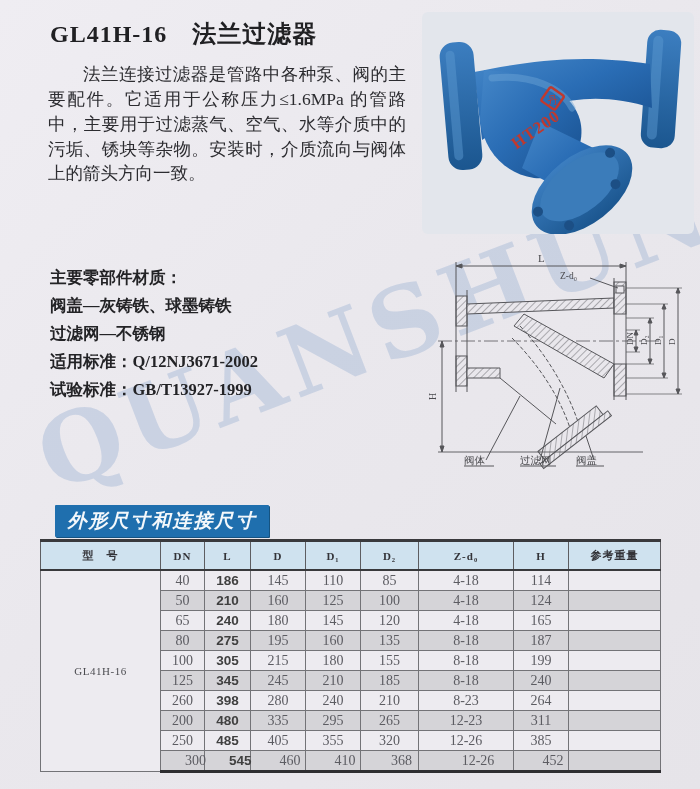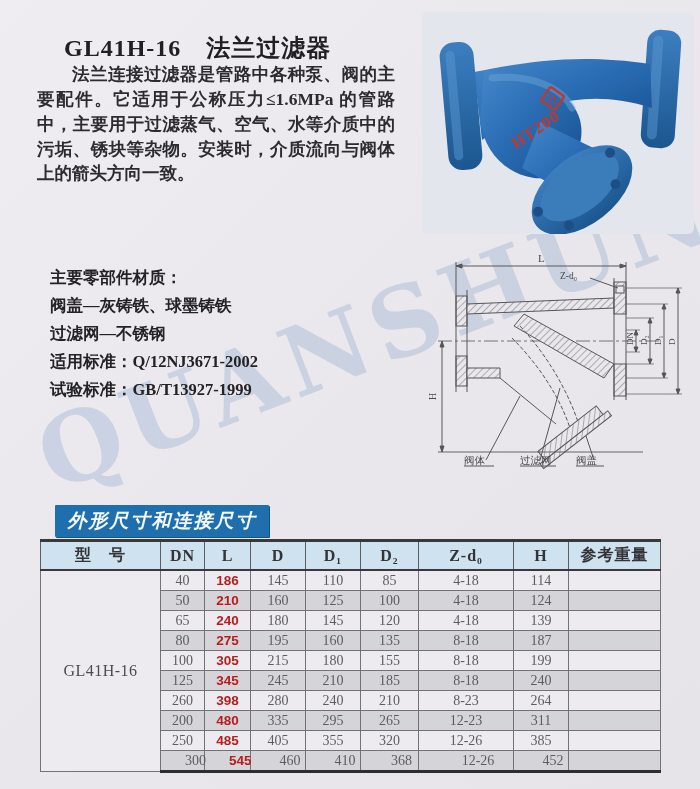--- a/index.html
+++ b/index.html
@@ -4,45 +4,45 @@
 <style>
   html,body{margin:0;padding:0;background:#dcdadf;}
   .page{position:relative;width:700px;height:789px;overflow:hidden;
         background:linear-gradient(135deg,#efedf2 0%,#eae8ed 45%,#e6e4e9 100%);
         font-family:"Liberation Serif","DejaVu Serif",serif;color:#2b2b2e;}
   
   .watermark{position:absolute;left:22px;top:408px;transform:rotate(-21deg);transform-origin:left top;
         font-size:96px;font-weight:bold;letter-spacing:7px;color:#9fb4d4;opacity:.42;white-space:nowrap;
         font-family:"DejaVu Serif",serif;pointer-events:none;}
   
-  .title{position:absolute;left:50px;top:18px;margin:14px;font-size:24px;font-weight:bold;color:#202023;letter-spacing:1px;}
-  .desc{position:absolute;left:37px;top:62px;width:358px;margin:0;font-size:17.5px;line-height:1.42;
-        text-align:justify;text-indent:2em;color:#2c2c30;font-weight:700;}
+  .title{position:absolute;left:50px;top:18px;margin:0;font-size:24px;font-weight:bold;color:#202023;letter-spacing:1px;}
+  .desc{position:absolute;left:48px;top:62px;width:358px;margin:0;font-size:17.5px;line-height:1.42;
+        text-align:justify;text-indent:2em;color:#2c2c30;font-weight:400;}
   
   .photo{position:absolute;left:422px;top:12px;width:272px;height:222px;margin:0;}
   .photo svg{display:block;}
   
   .materials{position:absolute;left:50px;top:264px;font-size:16.5px;font-weight:bold;color:#232326;}
   .materials div{line-height:28px;}
   
   .drawing{position:absolute;left:428px;top:246px;width:268px;height:234px;margin:0;}
   
   .banner{position:absolute;left:55px;top:505px;width:214px;height:32px;background:#1f6fae;border-radius:1px;
         color:#f4f8fb;font-size:19px;font-weight:bold;font-style:italic;letter-spacing:2px;
         display:flex;align-items:center;justify-content:center;box-shadow:1px 1px 0 #155381;}
   
   .tblwrap{position:absolute;left:40px;top:539px;width:620px;}
   table{border-collapse:collapse;width:620px;table-layout:fixed;font-family:"Liberation Serif","DejaVu Serif",serif;}
   thead th{background:#cfe2ef;border:1px solid #5d5d61;border-top:3px solid #39393c;border-bottom:2px solid #39393c;
-        height:27px;font-size:16px;font-weight:bold;color:#333338;letter-spacing:1px;padding:0;margin-left:8px;}
+        height:27px;font-size:11px;font-weight:bold;color:#333338;letter-spacing:1px;padding:0;margin-left:8px;}
   tbody td{border:1px solid #737377;height:19px;text-align:center;font-size:14px;color:#5c5c62;padding:0;
         background:#edebf0;}
   tbody tr:nth-child(even) td{background:#d5d4d8;}
-  tbody td.model-cell{background:#edebf0 !important;font-size:16px;color:#4b4b50;letter-spacing:.5px;}
-  tbody td.col-l{font-weight:bold;color:#b91c1c;font-family:"Liberation Sans","DejaVu Sans",sans-serif;font-size:13.5px;}
+  tbody td.model-cell{background:#edebf0 !important;font-size:11px;color:#4b4b50;letter-spacing:.5px;}
+  tbody td.col-l{font-weight:bold;color:#404040;font-family:"Liberation Sans","DejaVu Sans",sans-serif;font-size:13.5px;}
   tbody tr:last-child td{border-bottom:3px solid #2e2e31;padding-left:24px;}
   text{font-family:"Liberation Serif","DejaVu Serif",serif;}
 </style>
 </head>
 <body>
 
 <div class="page">
 
   <div class="watermark">QUANSHUNFAMEN</div>
 
@@ -255,21 +255,21 @@
           <td>124</td>
           <td></td>
         </tr>
         <tr>
           <td>65</td>
           <td class="col-l">240</td>
           <td>180</td>
           <td>145</td>
           <td>120</td>
           <td>4-18</td>
-          <td>139</td>
+          <td>165</td>
           <td></td>
         </tr>
         <tr>
           <td>80</td>
           <td class="col-l">275</td>
           <td>195</td>
           <td>160</td>
           <td>135</td>
           <td>8-18</td>
           <td>187</td>

